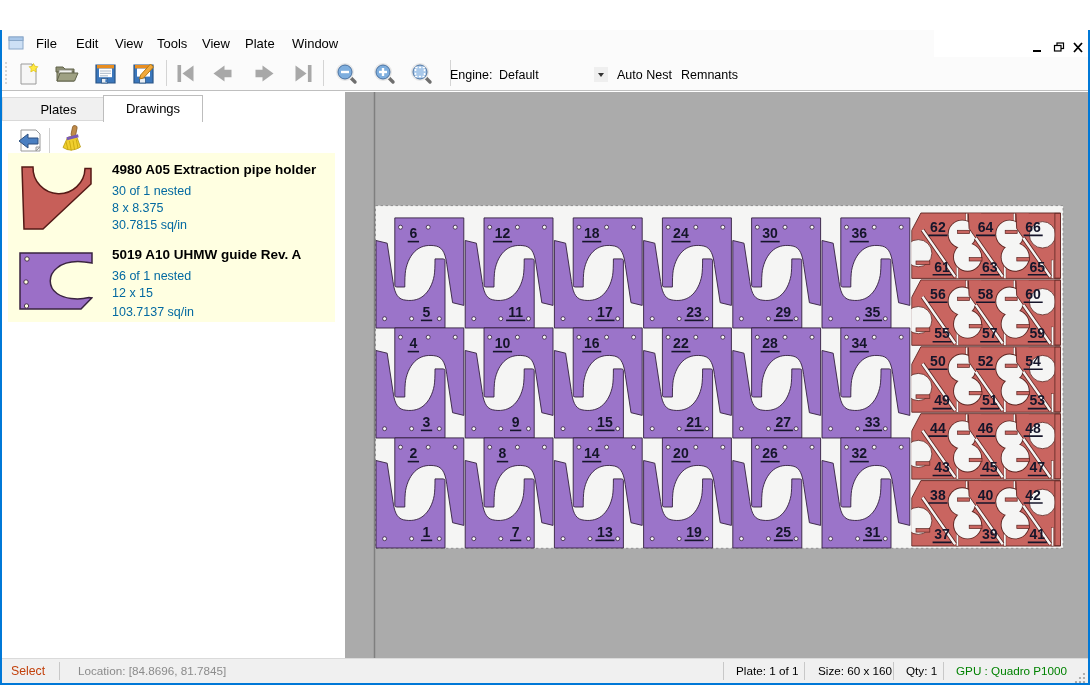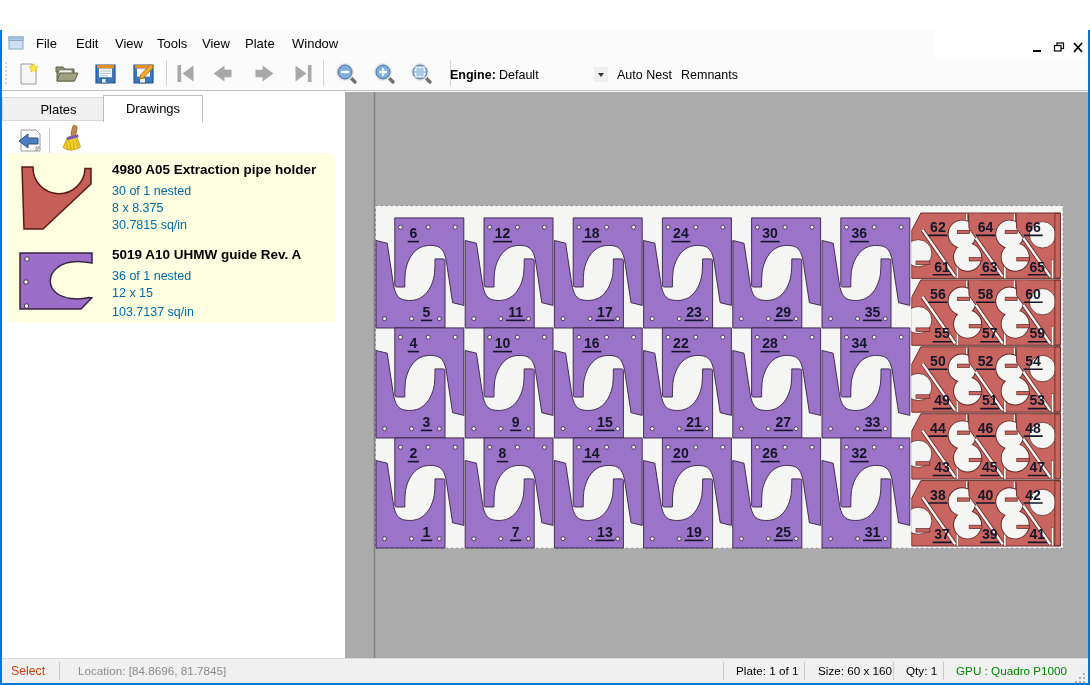--- a/index.html
+++ b/index.html
@@ -117,21 +117,21 @@
   </svg>
   <svg class="abs" style="left:411px;top:6px" width="22" height="22" viewBox="0 0 22 22">
     <line x1="14" y1="14" x2="19" y2="19" stroke="#6e6e6e" stroke-width="3.4" stroke-linecap="round"></line>
     <circle cx="9" cy="9" r="8" fill="#cfe0f2" stroke="#e7e7e7" stroke-width="2"></circle>
     <circle cx="9" cy="9" r="7" fill="#a8c8ea" stroke="#4a71a0" stroke-width="1"></circle>
     <rect x="4.5" y="4.5" width="9" height="9" fill="none" stroke="#fff" stroke-width="1.6" stroke-dasharray="2,1.6"></rect>
   </svg>
   <div class="tsep" style="left:166px"></div>
   <div class="tsep" style="left:323px"></div>
   <div class="tsep" style="left:450px"></div>
-  <div class="tlbl" style="left:450px;font-weight:bold">Engine:</div>
+  <div class="tlbl" style="left:450px;font-weight:normal">Engine:</div>
   <div class="tlbl" style="left:499px">Default</div>
   <svg class="abs" style="left:594px;top:10px" width="14" height="15" viewBox="0 0 14 15">
         <rect width="14" height="15" fill="#efefef"></rect>
         <path d="M4,6 h6 l-3,4 z" fill="#333"></path>
       </svg>
   <div class="tlbl" style="left:617px">Auto Nest</div>
   <div class="tlbl" style="left:681px">Remnants</div>
 </div>
 
 <div id="panel" class="abs">

